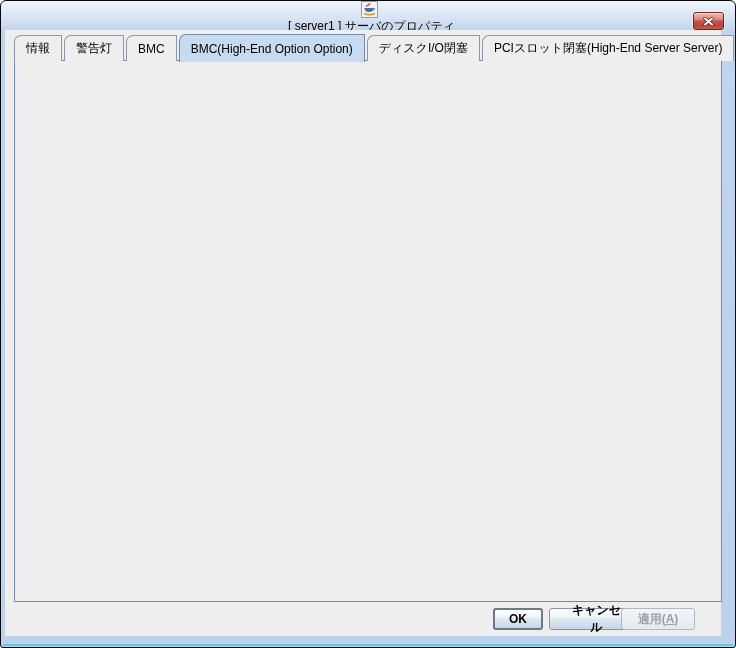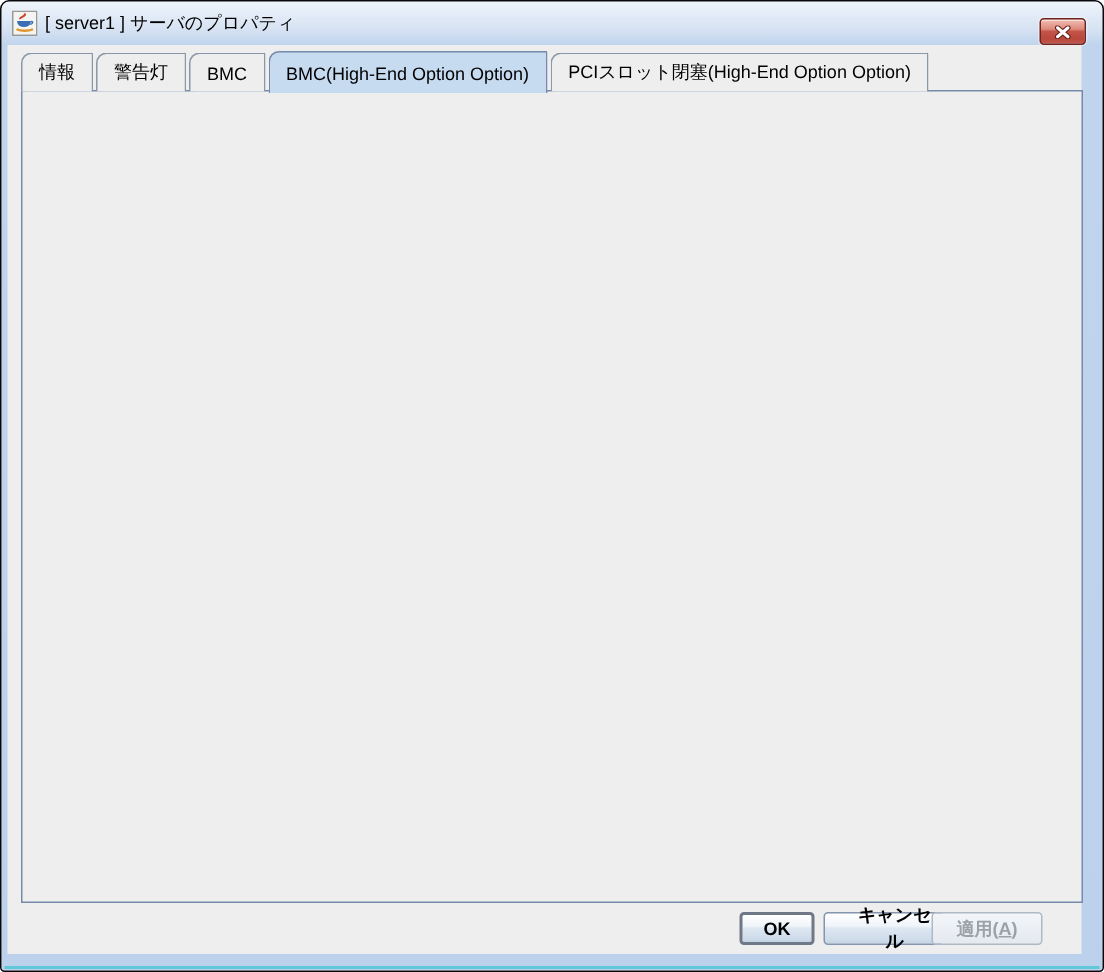--- a/index.html
+++ b/index.html
@@ -13,21 +13,21 @@
     overflow:hidden;
   }
   .window::after{ 
     content:"";position:absolute;left:2px;right:2px;bottom:1px;height:2px;
     background:#60c8d9;
   }
 
   
   .titlebar{
     position:absolute;left:0;top:0;right:0;height:29px;
-    display:flex;align-items:center;padding-left:7px;
+    display:flex;align-items:center;padding-left:7px;flex-direction:column;
   }
   .app-icon{width:17px;height:17px;margin-right:5px;flex:0 0 auto;display:block;}
   .title-text{font-size:12px;color:#000;white-space:nowrap;}
   .close-btn{
     position:absolute;top:11px;right:11px;width:31px;height:18px;
     border:1px solid #73231d;border-radius:3px;
     background:linear-gradient(to bottom,#f2beb2 0%,#dd8a7c 40%,#c35448 50%,#b8473c 80%,#c2574a 100%);
     box-shadow:inset 0 1px 0 rgba(255,255,255,.55), 0 0 0 1px rgba(255,255,255,.35);
     display:flex;align-items:center;justify-content:center;cursor:default;
   }
@@ -130,21 +130,22 @@
     </div>
   </div>
 
   <div class="client">
 
     <div class="tabstrip">
       <div class="tab">情報</div>
       <div class="tab">警告灯</div>
       <div class="tab">BMC</div>
       <div class="tab selected">BMC(High-End Option Option)</div>
-      <div class="tab">PCIスロット閉塞(High-End Option Option)</div>
+      <div class="tab">ディスクI/O閉塞</div>
+      <div class="tab">PCIスロット閉塞(High-End Server Server)</div>
     </div>
 
     <div class="tab-panel"></div>
 
     <div class="hint-text">利用する候補を登録してください。</div>
 
     <div class="list-label"><span>BMC一覧(</span><span class="u">M</span><span>)</span></div>
 
     <div class="bmc-table">
       <div class="thead">

